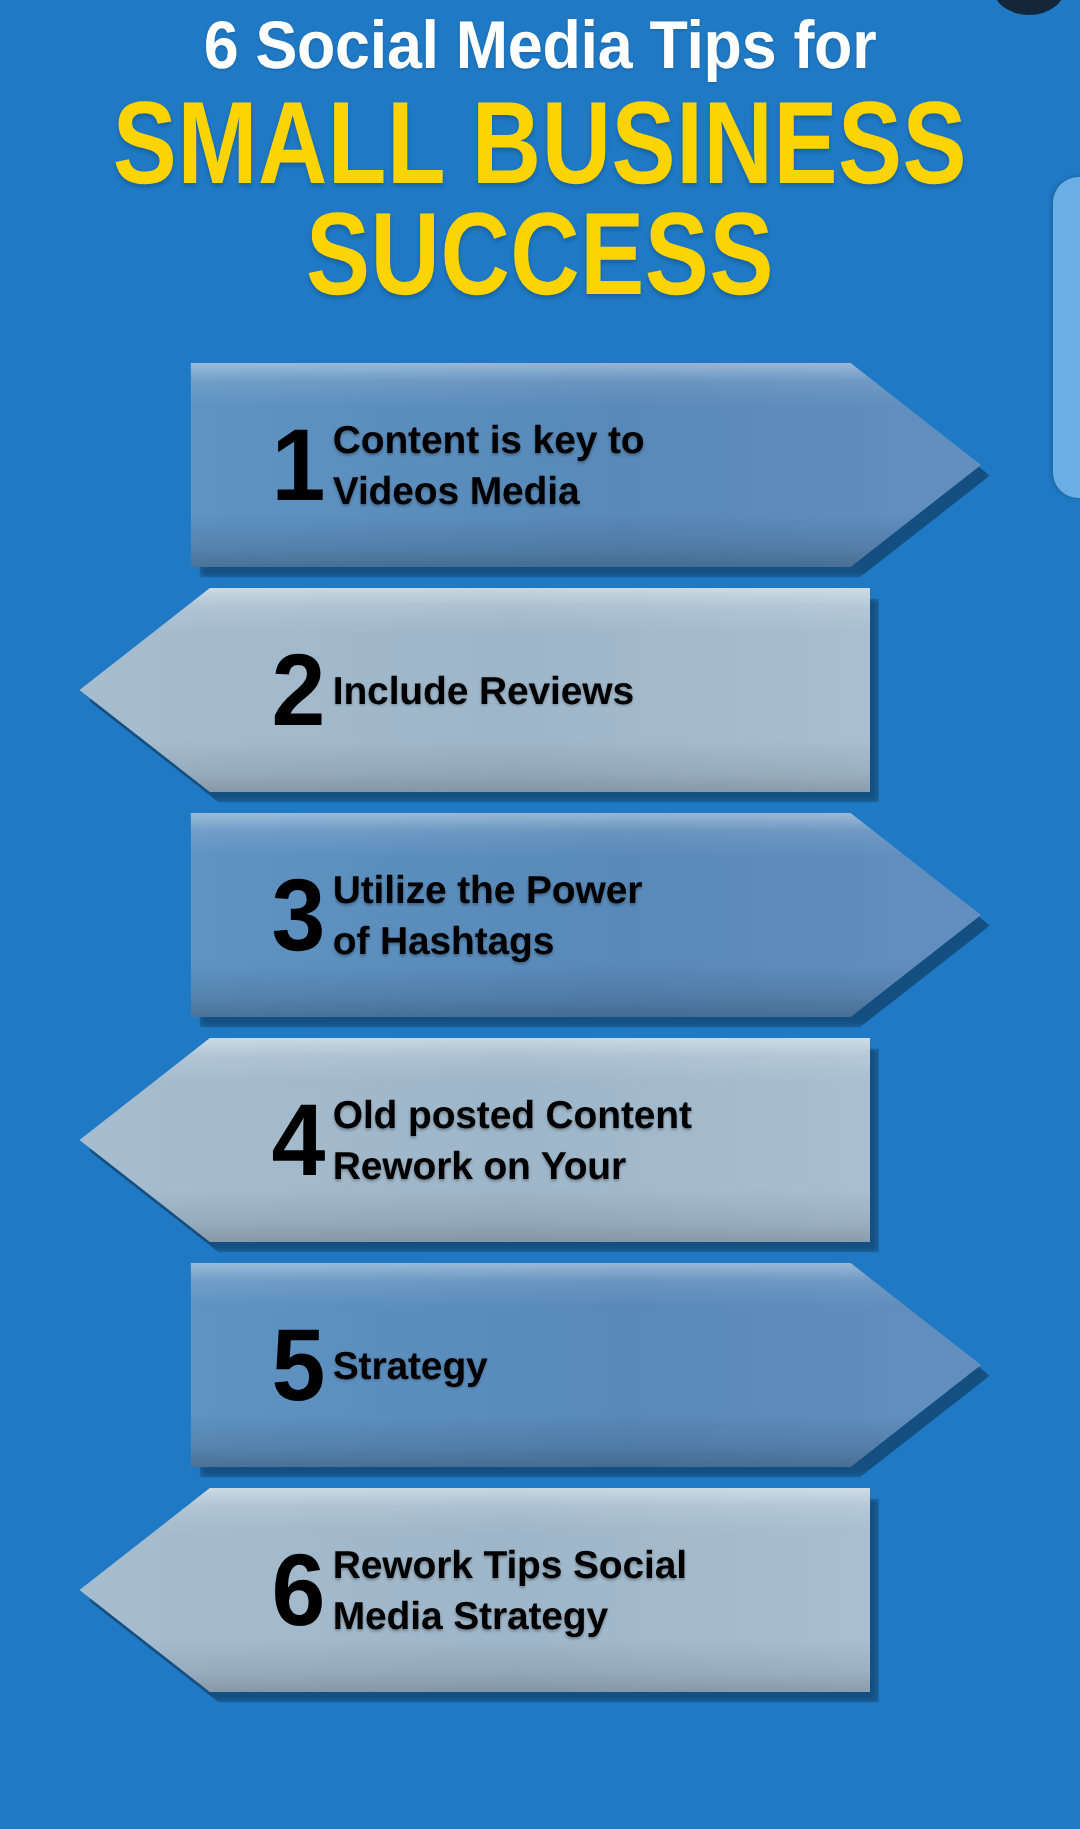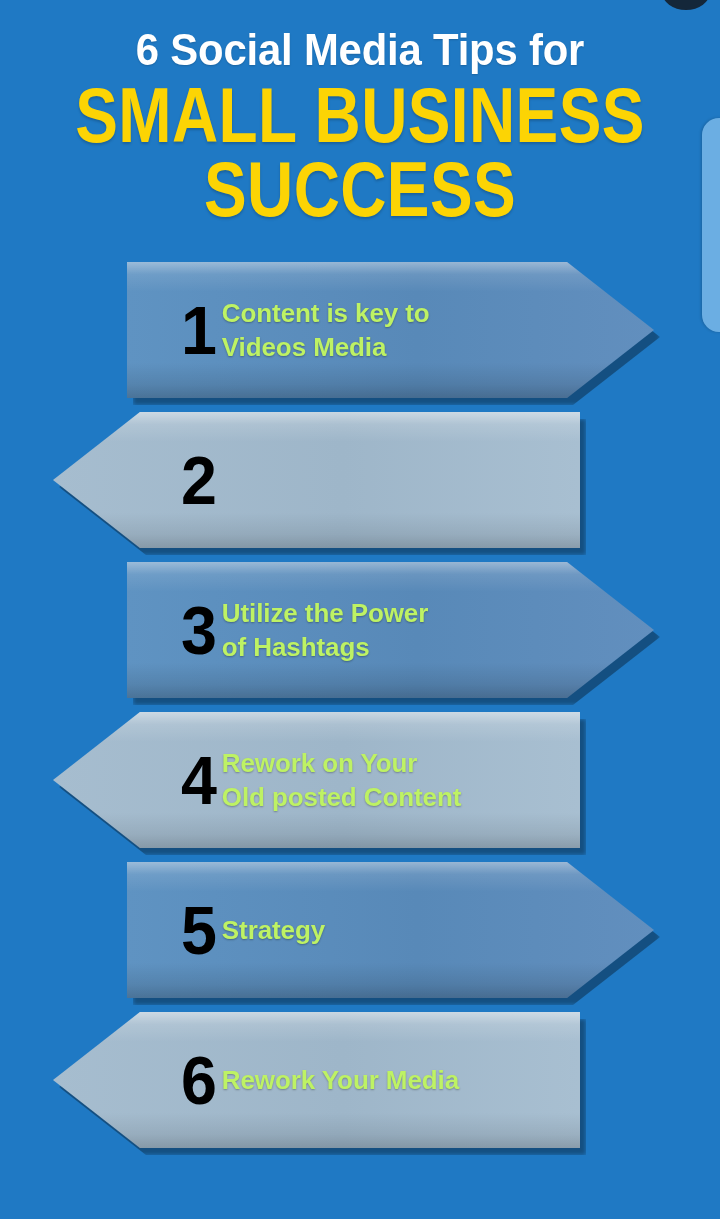--- a/index.html
+++ b/index.html
@@ -36,21 +36,21 @@
     border-radius: 18px;
     background: #6baee3;
     box-shadow: -1px 0 3px rgba(0,0,0,0.18);
     z-index: 1;
   }
 
   
   .header {
     position: relative;
     z-index: 3;
-    padding-top: 22px;
+    padding-top: 2px;
     text-align: center;
   }
   .title-line1 {
     display: block;
     color: #ffffff;
     font-size: 45px;
     line-height: 56px;
     font-weight: bold;
     letter-spacing: -0.2px;
     transform: scaleX(0.93);
@@ -182,21 +182,21 @@
     font-size: 68px;
     line-height: 62px;
     font-weight: bold;
     letter-spacing: -1px;
     flex: 0 0 auto;
     transform: scaleX(0.95);
     transform-origin: left center;
   }
   .tip-text {
     margin-left: 4px;
-    color: #bef264;
+    color: #000000;
     font-size: 26px;
     line-height: 34px;
     font-weight: bold;
     letter-spacing: -0.1px;
     text-shadow: 0 1px 2px rgba(0,0,0,0.30);
     white-space: nowrap;
   }
   .tip-text .l {
     display: block;
   }
@@ -234,20 +234,21 @@
     </div>
 
     <div class="tip dir-left">
       <div class="arrow-wrap">
         <div class="arrow">
           <div class="shadow"></div>
           <div class="body"></div>
           <div class="content">
             <span class="tip-number">2</span>
             <span class="tip-text">
+              <span class="l">Include Reviews</span>
             </span>
           </div>
         </div>
       </div>
     </div>
 
     <div class="tip dir-right">
       <div class="arrow-wrap">
         <div class="arrow">
           <div class="shadow"></div>
@@ -264,22 +265,22 @@
     </div>
 
     <div class="tip dir-left">
       <div class="arrow-wrap">
         <div class="arrow">
           <div class="shadow"></div>
           <div class="body"></div>
           <div class="content">
             <span class="tip-number">4</span>
             <span class="tip-text">
+              <span class="l">Old posted Content</span>
               <span class="l">Rework on Your</span>
-              <span class="l">Old posted Content</span>
             </span>
           </div>
         </div>
       </div>
     </div>
 
     <div class="tip dir-right">
       <div class="arrow-wrap">
         <div class="arrow">
           <div class="shadow"></div>
@@ -295,21 +296,22 @@
     </div>
 
     <div class="tip dir-left">
       <div class="arrow-wrap">
         <div class="arrow">
           <div class="shadow"></div>
           <div class="body"></div>
           <div class="content">
             <span class="tip-number">6</span>
             <span class="tip-text">
-              <span class="l">Rework Your Media</span>
+              <span class="l">Rework Tips Social</span>
+              <span class="l">Media Strategy</span>
             </span>
           </div>
         </div>
       </div>
     </div>
 
   </div>
 </div>
 
 </body></html>

